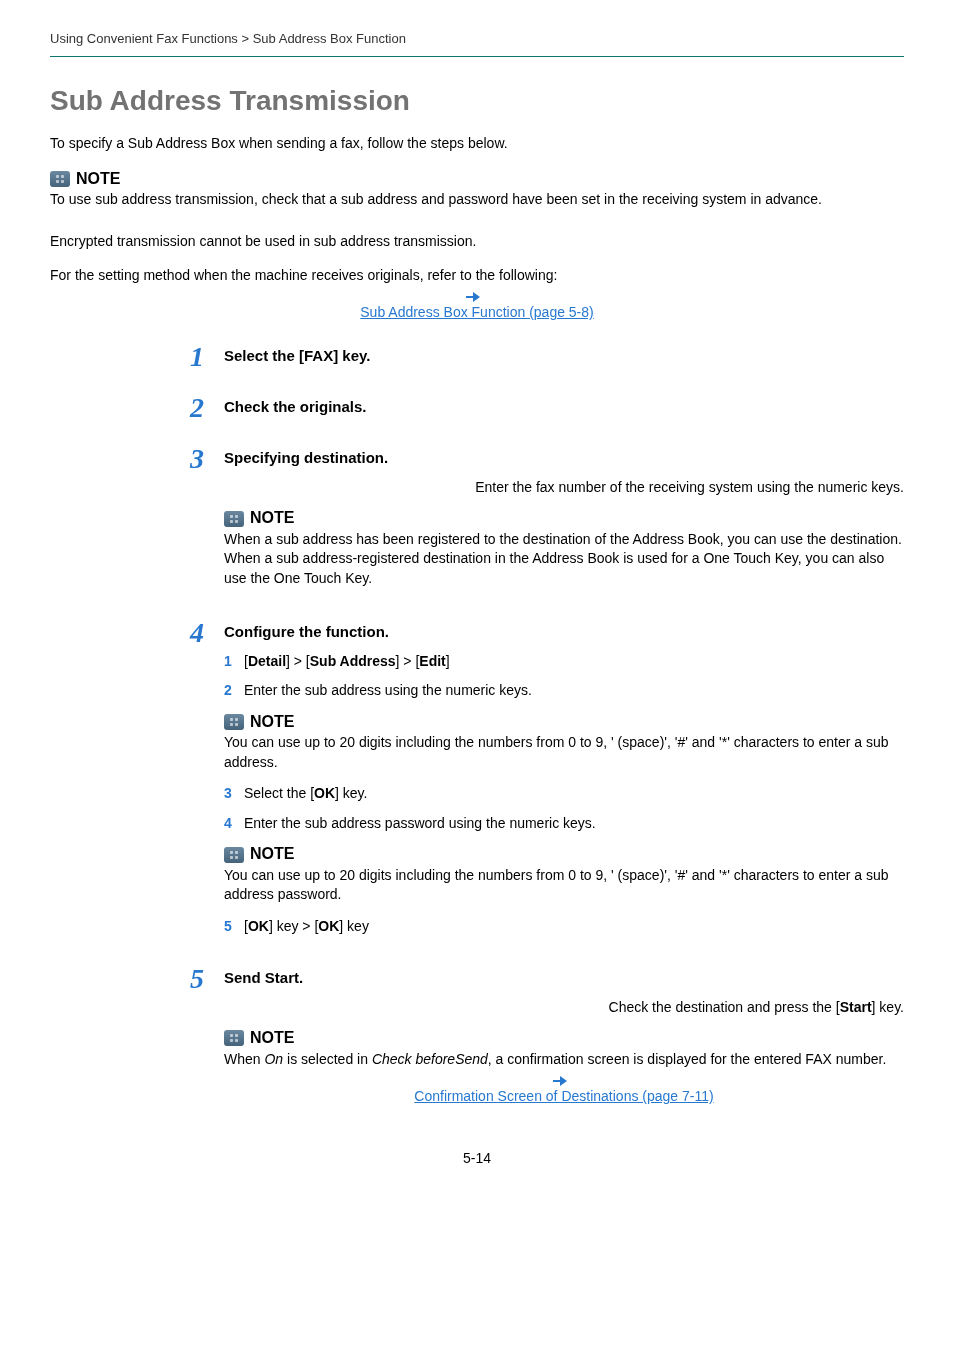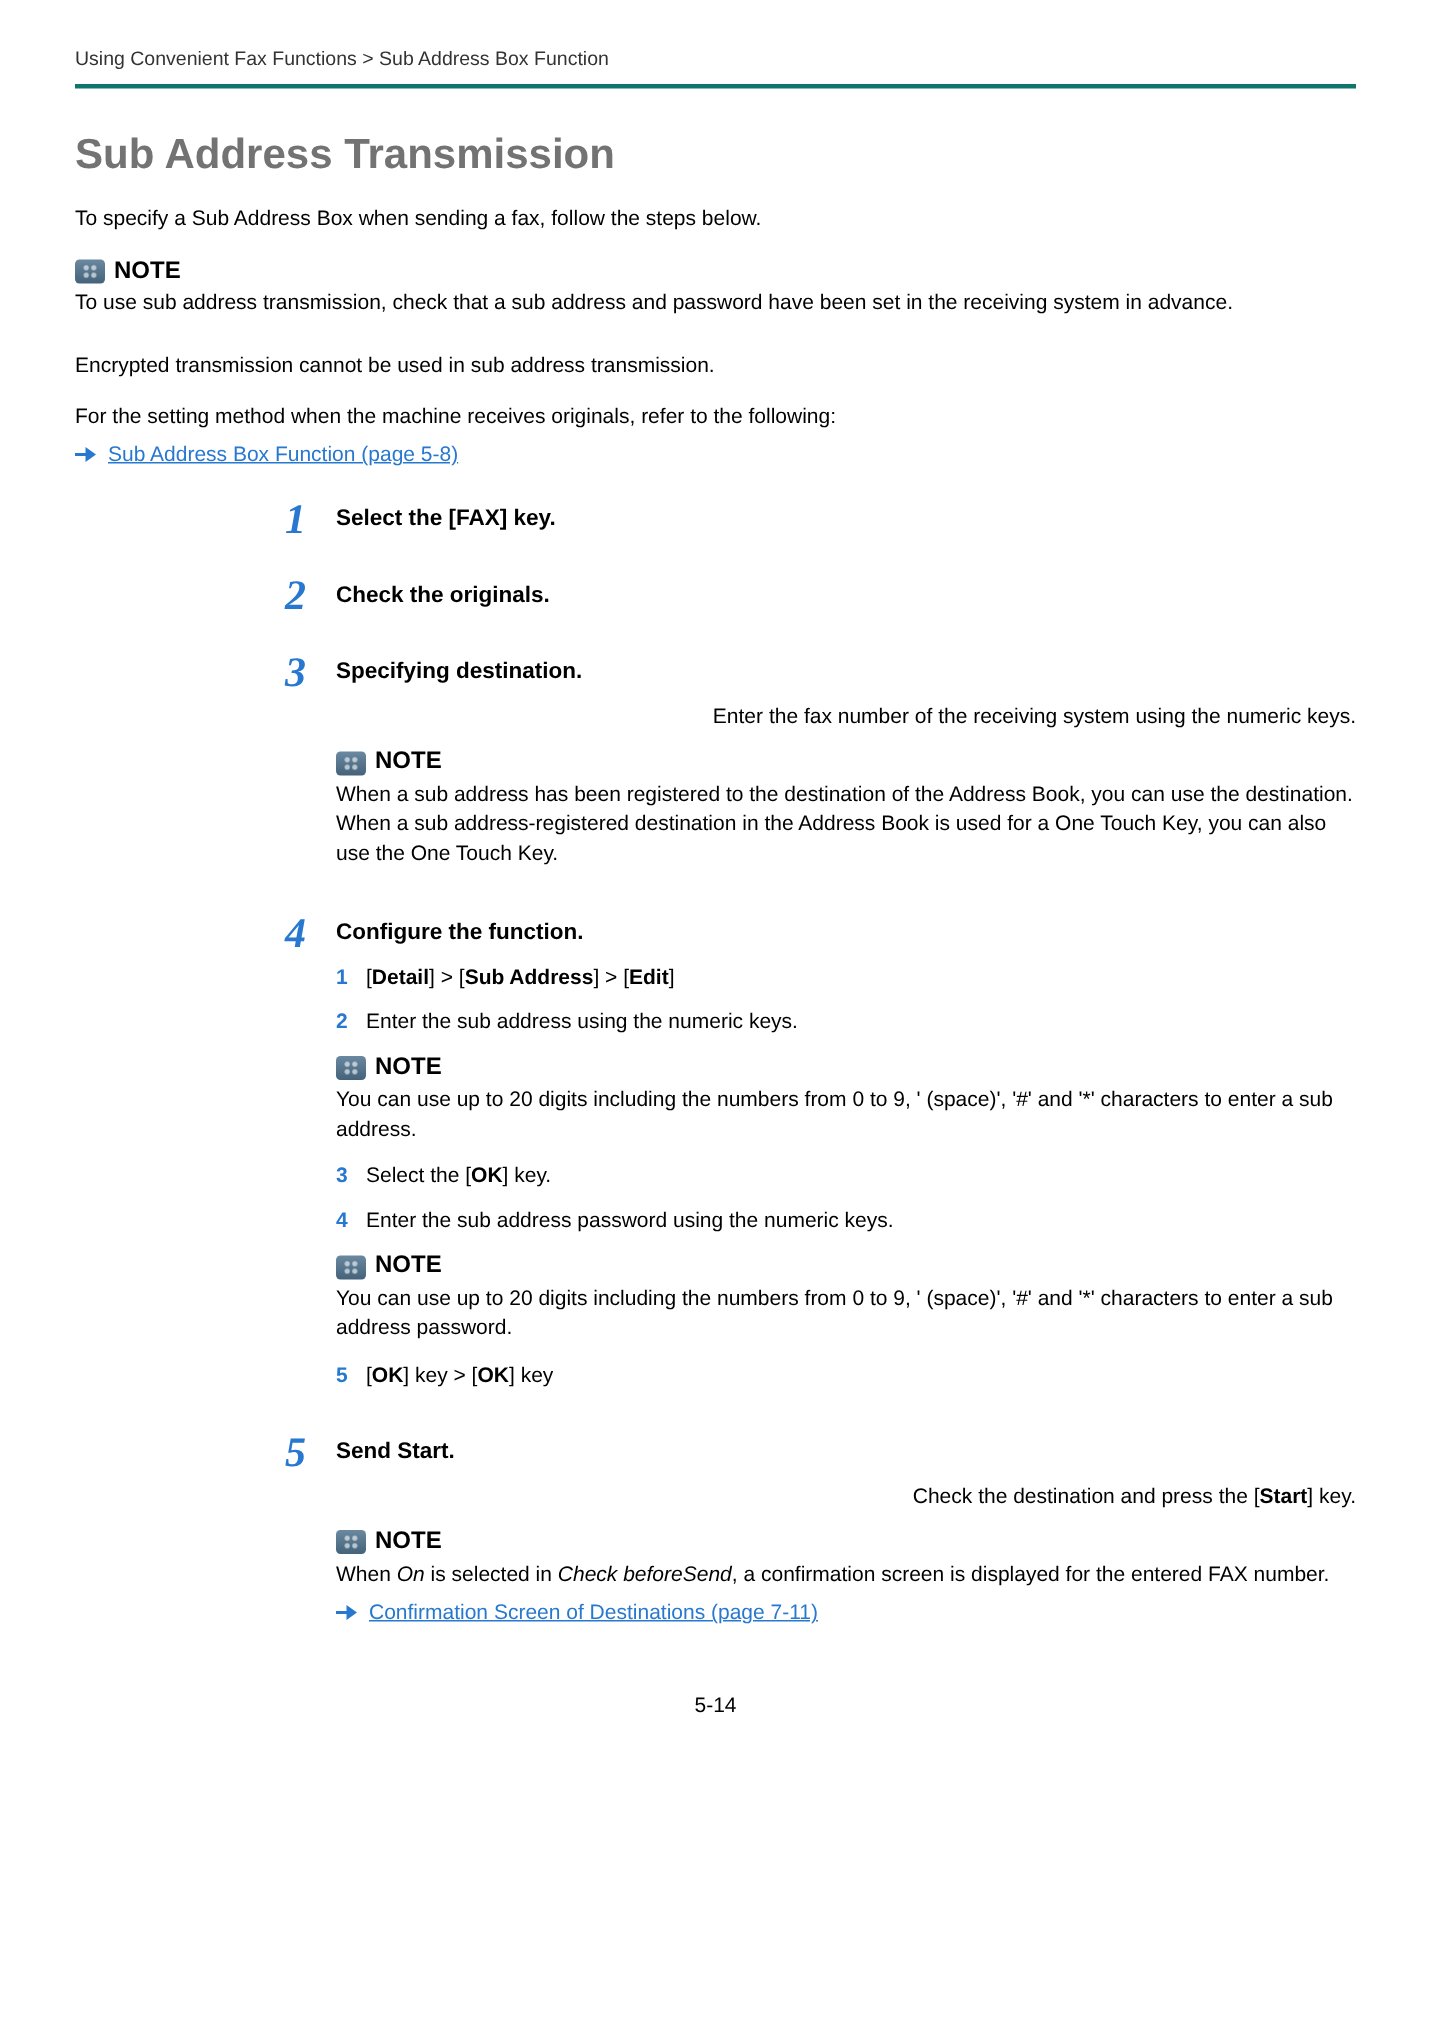--- a/index.html
+++ b/index.html
@@ -13,21 +13,21 @@
       width: 954px;
       padding: 30px 50px 30px 50px;
       color: #000;
       font-size: 14px;
       line-height: 1.4;
     }
     .breadcrumb {
       font-size: 13px;
       color: #333;
       padding-bottom: 8px;
-      border-bottom: 3px solid #0f766e;
+      border-bottom: 1px solid #0f766e;
       margin-bottom: 24px;
     }
     h1.title {
       color: #737373;
       font-size: 28px;
       font-weight: bold;
       margin-bottom: 14px;
     }
     .intro {
       margin-bottom: 14px;
@@ -69,20 +69,21 @@
       margin-bottom: 6px;
     }
     .settings-text {
       margin-top: 4px;
       margin-bottom: 6px;
     }
     .link-row {
       display: flex;
       align-items: center;
       margin-bottom: 22px;
+      flex-direction: column;
     }
     .link-arrow {
       color: #2878d0;
       margin-right: 8px;
     }
     .link-arrow svg {
       width: 14px;
       height: 12px;
       display: block;
     }

